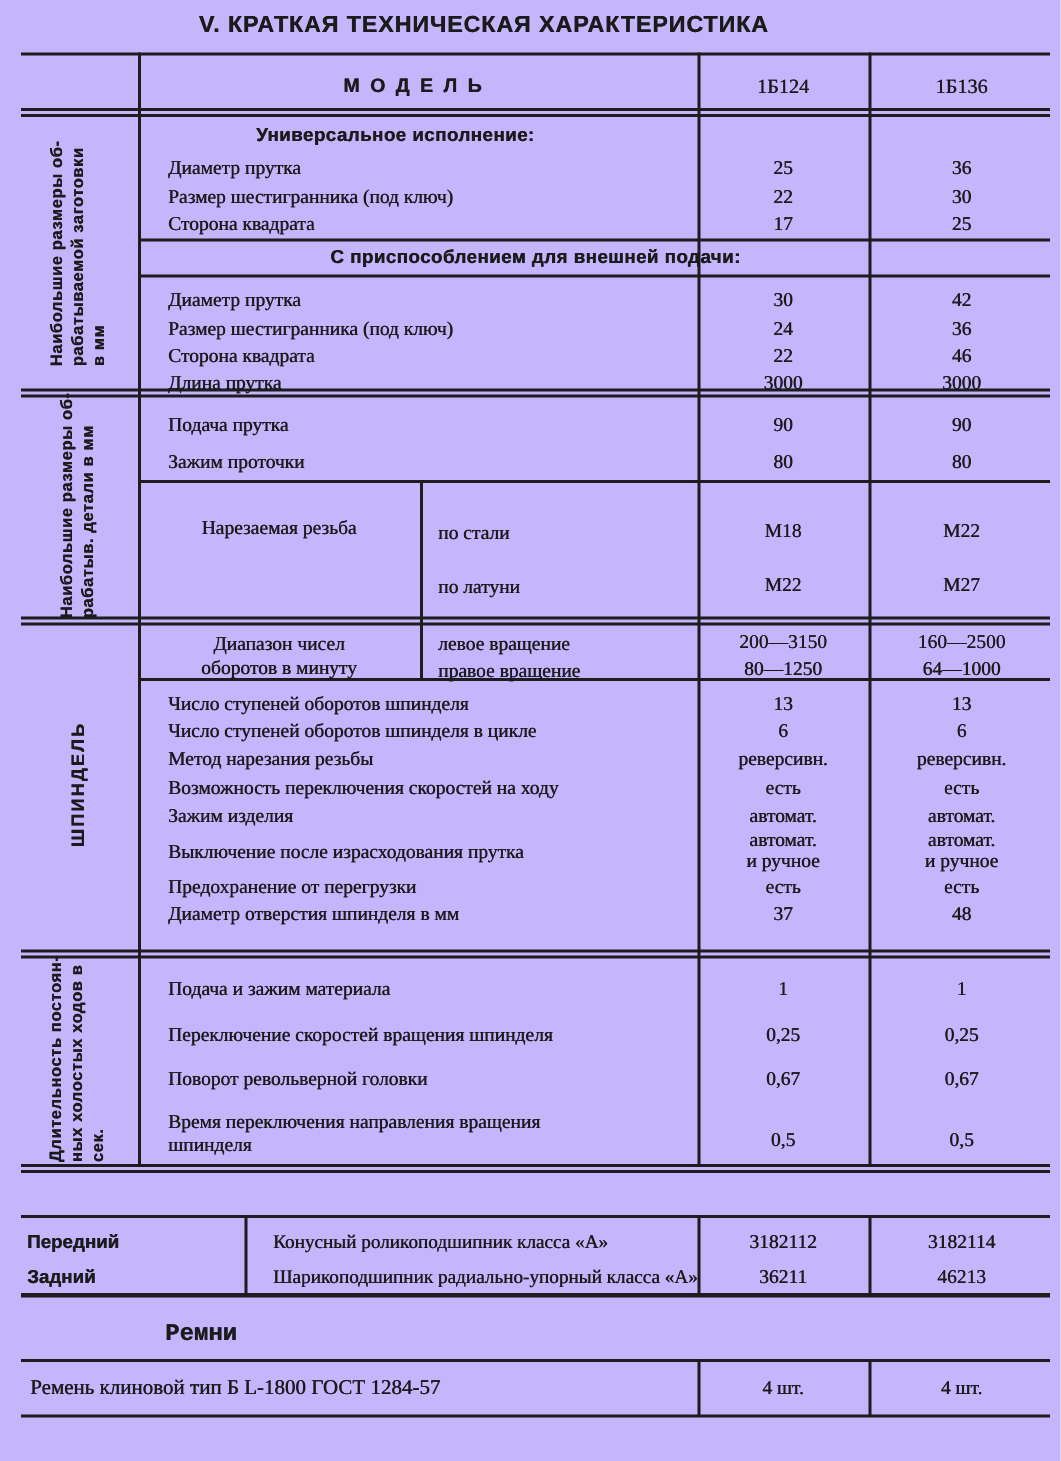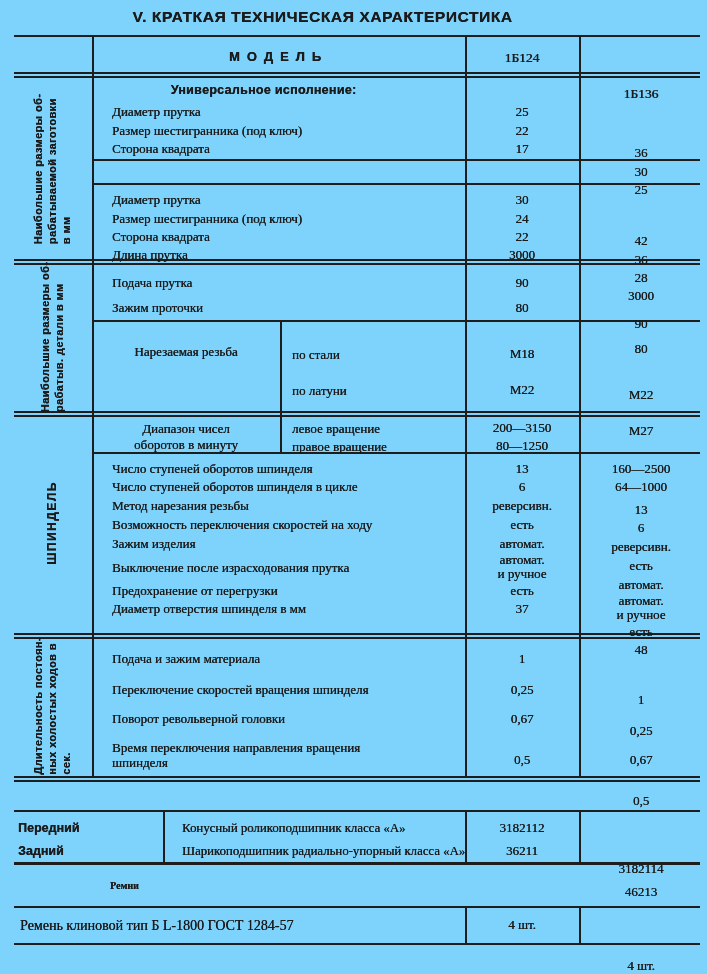--- a/index.html
+++ b/index.html
@@ -1,46 +1,46 @@
 <!DOCTYPE html>
 <html lang="ru"><head>
 <meta charset="utf-8">
 <style>
   html,body{margin:0;padding:0;background:#f7f6f2;}
   #page{
     position:relative;width:707px;height:974px;margin:0 auto;
-    background:#7dd3fc;color:#1b1b1b;overflow:hidden;
+    background:#c4b5fd;color:#1b1b1b;overflow:hidden;
     font-family:"Liberation Serif", serif;font-size:13px;
   }
   .txt{text-shadow:0.3px 0 0 currentColor;}
   .hrule{position:absolute;height:2px;background:#1d1d1d;}
   .hrule.thin{height:1.6px;}
   .hrule2{position:absolute;height:6px;border-top:2px solid #1d1d1d;border-bottom:2px solid #1d1d1d;box-sizing:border-box;}
   .vrule{position:absolute;width:1.8px;background:#1d1d1d;}
   .title{position:absolute;top:8px;left:0;width:645px;text-align:center;
     font-family:"Liberation Sans",sans-serif;font-weight:bold;font-size:15.5px;letter-spacing:0.6px;}
   .modelhead{position:absolute;top:49px;left:92px;width:373px;text-align:center;
     font-family:"Liberation Sans",sans-serif;font-weight:bold;font-size:13px;letter-spacing:7px;}
   .colhead{position:absolute;top:50px;width:112px;text-align:center;font-size:13.5px;}
   .secheading{position:absolute;font-family:"Liberation Sans",sans-serif;font-weight:bold;font-size:12.5px;text-align:center;letter-spacing:0.3px;}
   .bigheading{position:absolute;font-family:"Liberation Sans",sans-serif;font-weight:bold;font-size:14px;text-align:center;letter-spacing:1px;width:686px;left:14px;}
   .row{position:absolute;left:0;width:707px;height:0;}
   .lbl{position:absolute;left:112px;width:345px;white-space:pre-line;line-height:14.5px;}
   .v1{position:absolute;left:466px;width:112px;text-align:center;white-space:pre-line;line-height:13.5px;}
-  .v2{position:absolute;left:580px;width:122px;text-align:center;white-space:pre-line;line-height:13.5px;margin-top:41px;}
+  .v2{position:absolute;left:580px;width:122px;text-align:center;white-space:pre-line;line-height:13.5px;}
   .sublbl{position:absolute;left:292px;width:165px;}
   .clabel{position:absolute;left:92px;width:188px;text-align:center;white-space:pre-line;line-height:16px;}
   .sidebox{position:absolute;left:14px;width:76px;display:flex;align-items:center;justify-content:center;}
   .sidebox .rot{transform:rotate(-90deg);white-space:pre;text-align:left;
     font-family:"Liberation Sans",sans-serif;font-weight:bold;font-size:11px;line-height:14px;letter-spacing:0.4px;}
   .sidebox .rot.sp{font-size:12px;letter-spacing:1.5px;}
   .poslbl{position:absolute;left:18px;width:140px;font-weight:bold;font-family:"Liberation Sans",sans-serif;font-size:12.5px;}
   .desc{position:absolute;left:170px;width:292px;font-size:12.8px;margin-left:12px;}
   .beltlbl{position:absolute;left:20px;width:440px;font-size:14px;}
-  .remni{position:absolute;left:110px;top:880px;font-family:Liberation Serif, serif;font-weight:bold;font-size:10px;}
+  .remni{position:absolute;left:110px;top:880px;font-family:Liberation Mono, monospace;font-weight:bold;font-size:16px;}
 </style>
 </head>
 <body>
 
 <div id="page">
 
   <div class="title txt">V. КРАТКАЯ ТЕХНИЧЕСКАЯ ХАРАКТЕРИСТИКА</div>
 
   <div class="hrule" style="top:35px;left:14px;width:686px;"></div>
   <div class="hrule2" style="top:72px;left:14px;width:686px;"></div>
@@ -62,21 +62,21 @@
   <div class="vrule" style="left:579px;top:35px;height:743px;"></div>
   <div class="vrule" style="left:280px;top:320px;height:133px;"></div>
   <div class="vrule" style="left:163px;top:810px;height:54px;"></div>
   <div class="vrule" style="left:465px;top:810px;height:54px;"></div>
   <div class="vrule" style="left:579px;top:810px;height:54px;"></div>
   <div class="vrule" style="left:465px;top:906px;height:38px;"></div>
   <div class="vrule" style="left:579px;top:906px;height:38px;"></div>
 
   <div class="modelhead txt">МОДЕЛЬ</div>
   <div class="colhead txt" style="left:466px;">1Б124</div>
-  <div class="colhead txt" style="left:580px;width:122px;margin-top:36px;">1Б136</div>
+  <div class="colhead txt" style="left:580px;width:122px;">1Б136</div>
 
   <div class="sidebox" style="top:80px;height:178px;">
     <span class="rot txt">Наибольшие размеры об-
 рабатываемой заготовки
 в мм</span>
   </div>
   <div class="sidebox" style="top:264px;height:146px;">
     <span class="rot txt">Наибольшие размеры об-
 рабатыв. детали в мм</span>
   </div>
@@ -99,34 +99,35 @@
     <span class="lbl txt">Размер шестигранника (под ключ)</span>
     <span class="v1 txt">22</span>
     <span class="v2 txt">30</span>
   </div>
   <div class="row" style="top:142px;">
     <span class="lbl txt">Сторона квадрата</span>
     <span class="v1 txt">17</span>
     <span class="v2 txt">25</span>
   </div>
 
+  <div class="secheading txt" style="top:164px;left:14px;width:686px;">С приспособлением для внешней подачи:</div>
   <div class="row" style="top:193px;">
     <span class="lbl txt">Диаметр прутка</span>
     <span class="v1 txt">30</span>
     <span class="v2 txt">42</span>
   </div>
   <div class="row" style="top:212px;">
     <span class="lbl txt">Размер шестигранника (под ключ)</span>
     <span class="v1 txt">24</span>
     <span class="v2 txt">36</span>
   </div>
   <div class="row" style="top:230px;">
     <span class="lbl txt">Сторона квадрата</span>
     <span class="v1 txt">22</span>
-    <span class="v2 txt">28</span>
+    <span class="v2 txt">46</span>
   </div>
   <div class="row" style="top:248px;">
     <span class="lbl txt">Длина прутка</span>
     <span class="v1 txt">3000</span>
     <span class="v2 txt">3000</span>
   </div>
 
   <div class="row" style="top:276px;">
     <span class="lbl txt">Подача прутка</span>
     <span class="v1 txt">90</span>

